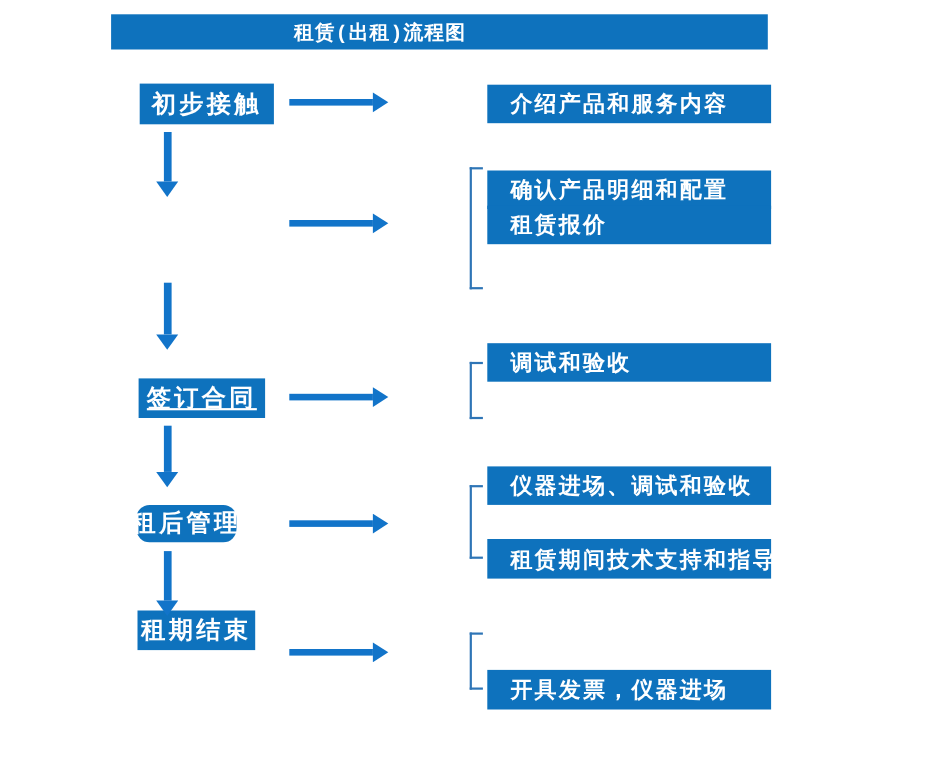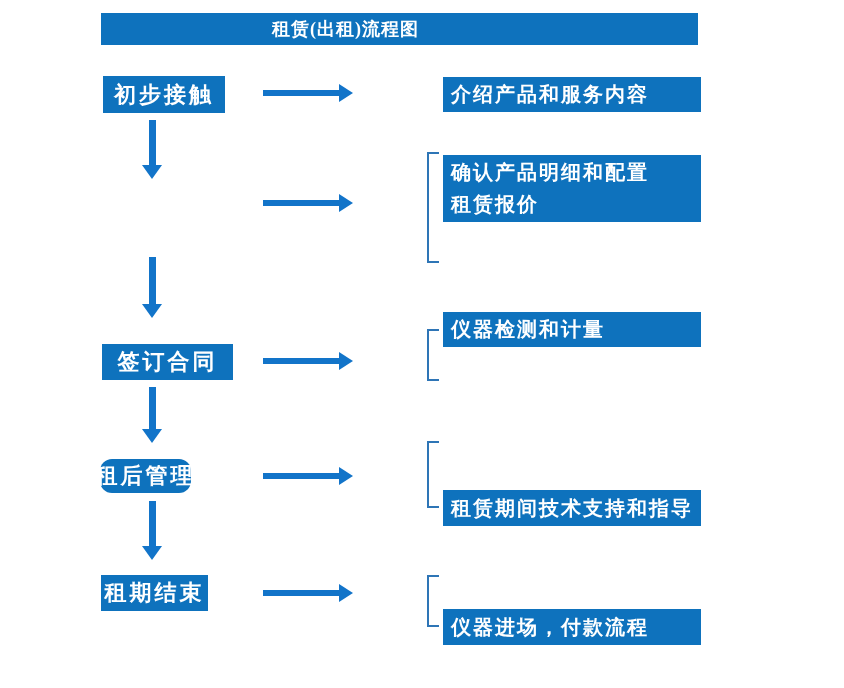--- a/index.html
+++ b/index.html
@@ -7,33 +7,33 @@
     position:relative; width:844px; height:688px; background:#ffffff;
     overflow:hidden;
     font-family:"Liberation Serif","DejaVu Serif",serif;
     font-weight:700;
   }
   .title-bar {
     position:absolute; left:101px; top:13px; width:597px; height:32px;
     background:var(--primary-blue); color:var(--text-white);
     display:flex; align-items:center; justify-content:center;
     font-size:18px; letter-spacing:1px;
-    padding-right:108px; box-sizing:border-box;
+    padding-right:108px; box-sizing:border-box;font-family:Liberation Mono, monospace;
   }
   .step-box {
     position:absolute; background:var(--primary-blue); color:var(--text-white);
     display:flex; align-items:center; justify-content:center;
-    font-size:22px; letter-spacing:3px; white-space:nowrap;
+    font-size:22px; letter-spacing:3px; white-space:nowrap;margin-left:24px;
   }
   .detail-box {
     position:absolute; left:443px; width:258px; height:35px;
     background:var(--primary-blue); color:var(--text-white);
     display:flex; align-items:center;
     font-size:20px; letter-spacing:2px; white-space:nowrap;
-    padding-left:8px; box-sizing:border-box;
+    padding-left:21px; box-sizing:border-box;
   }
   .v-arrow {
     position:absolute; width:20px;
     display:flex; flex-direction:column; align-items:center;
   }
   .v-arrow .shaft { width:7px; flex:1; background:var(--arrow-blue); }
   .v-arrow .head {
     width:0; height:0;
     border-left:10px solid transparent; border-right:10px solid transparent;
     border-top:14px solid var(--arrow-blue);
@@ -56,23 +56,23 @@
   }
 </style>
 </head>
 <body>
 
 <div class="canvas">
 
   <div class="title-bar">租赁(出租)流程图</div>
 
   <div class="step-box" style="left:103px; top:76px;  width:122px; height:37px;">初步接触</div>
-  <div class="step-box" style="left:102px; top:344px; width:131px; height:36px;">签订合同</div>
+  <div class="step-box" style="left:102px; top:344px; width:115px; height:36px;text-decoration:underline;">签订合同</div>
   <div class="step-box" style="left:100px; top:459px; width:91px; height:34px;border-radius:12px;">租后管理</div>
-  <div class="step-box" style="left:101px; top:575px; width:107px; height:36px;">租期结束</div>
+  <div class="step-box" style="left:101px; top:555px; width:107px; height:36px;">租期结束</div>
 
   <div class="v-arrow" style="left:142px; top:120px; height:59px;">
     <div class="shaft"></div>
     <div class="head"></div>
   </div>
   <div class="v-arrow" style="left:142px; top:257px; height:61px;">
     <div class="shaft"></div>
     <div class="head"></div>
   </div>
   <div class="v-arrow" style="left:142px; top:387px; height:56px;">
@@ -106,17 +106,18 @@
   </div>
 
   <div class="bracket" style="top:152px; height:111px;"></div>
   <div class="bracket" style="top:329px; height:52px;"></div>
   <div class="bracket" style="top:441px; height:67px;"></div>
   <div class="bracket" style="top:575px; height:52px;"></div>
 
   <div class="detail-box" style="top:77px;">介绍产品和服务内容</div>
   <div class="detail-box" style="top:135px;margin-top:20px;">确认产品明细和配置</div>
   <div class="detail-box" style="top:187px;text-align:right;">租赁报价</div>
-  <div class="detail-box" style="top:312px;">仪器检测和计量</div>
+  <div class="detail-box" style="top:312px;">调试和验收</div>
+  <div class="detail-box" style="top:424px;">仪器进场、调试和验收</div>
   <div class="detail-box" style="top:490px; height:36px;text-align:center;">租赁期间技术支持和指导</div>
-  <div class="detail-box" style="top:609px; height:36px;">仪器进场，付款流程</div>
+  <div class="detail-box" style="top:609px; height:36px;">开具发票，仪器进场</div>
 
 </div>
 
 </body></html>

